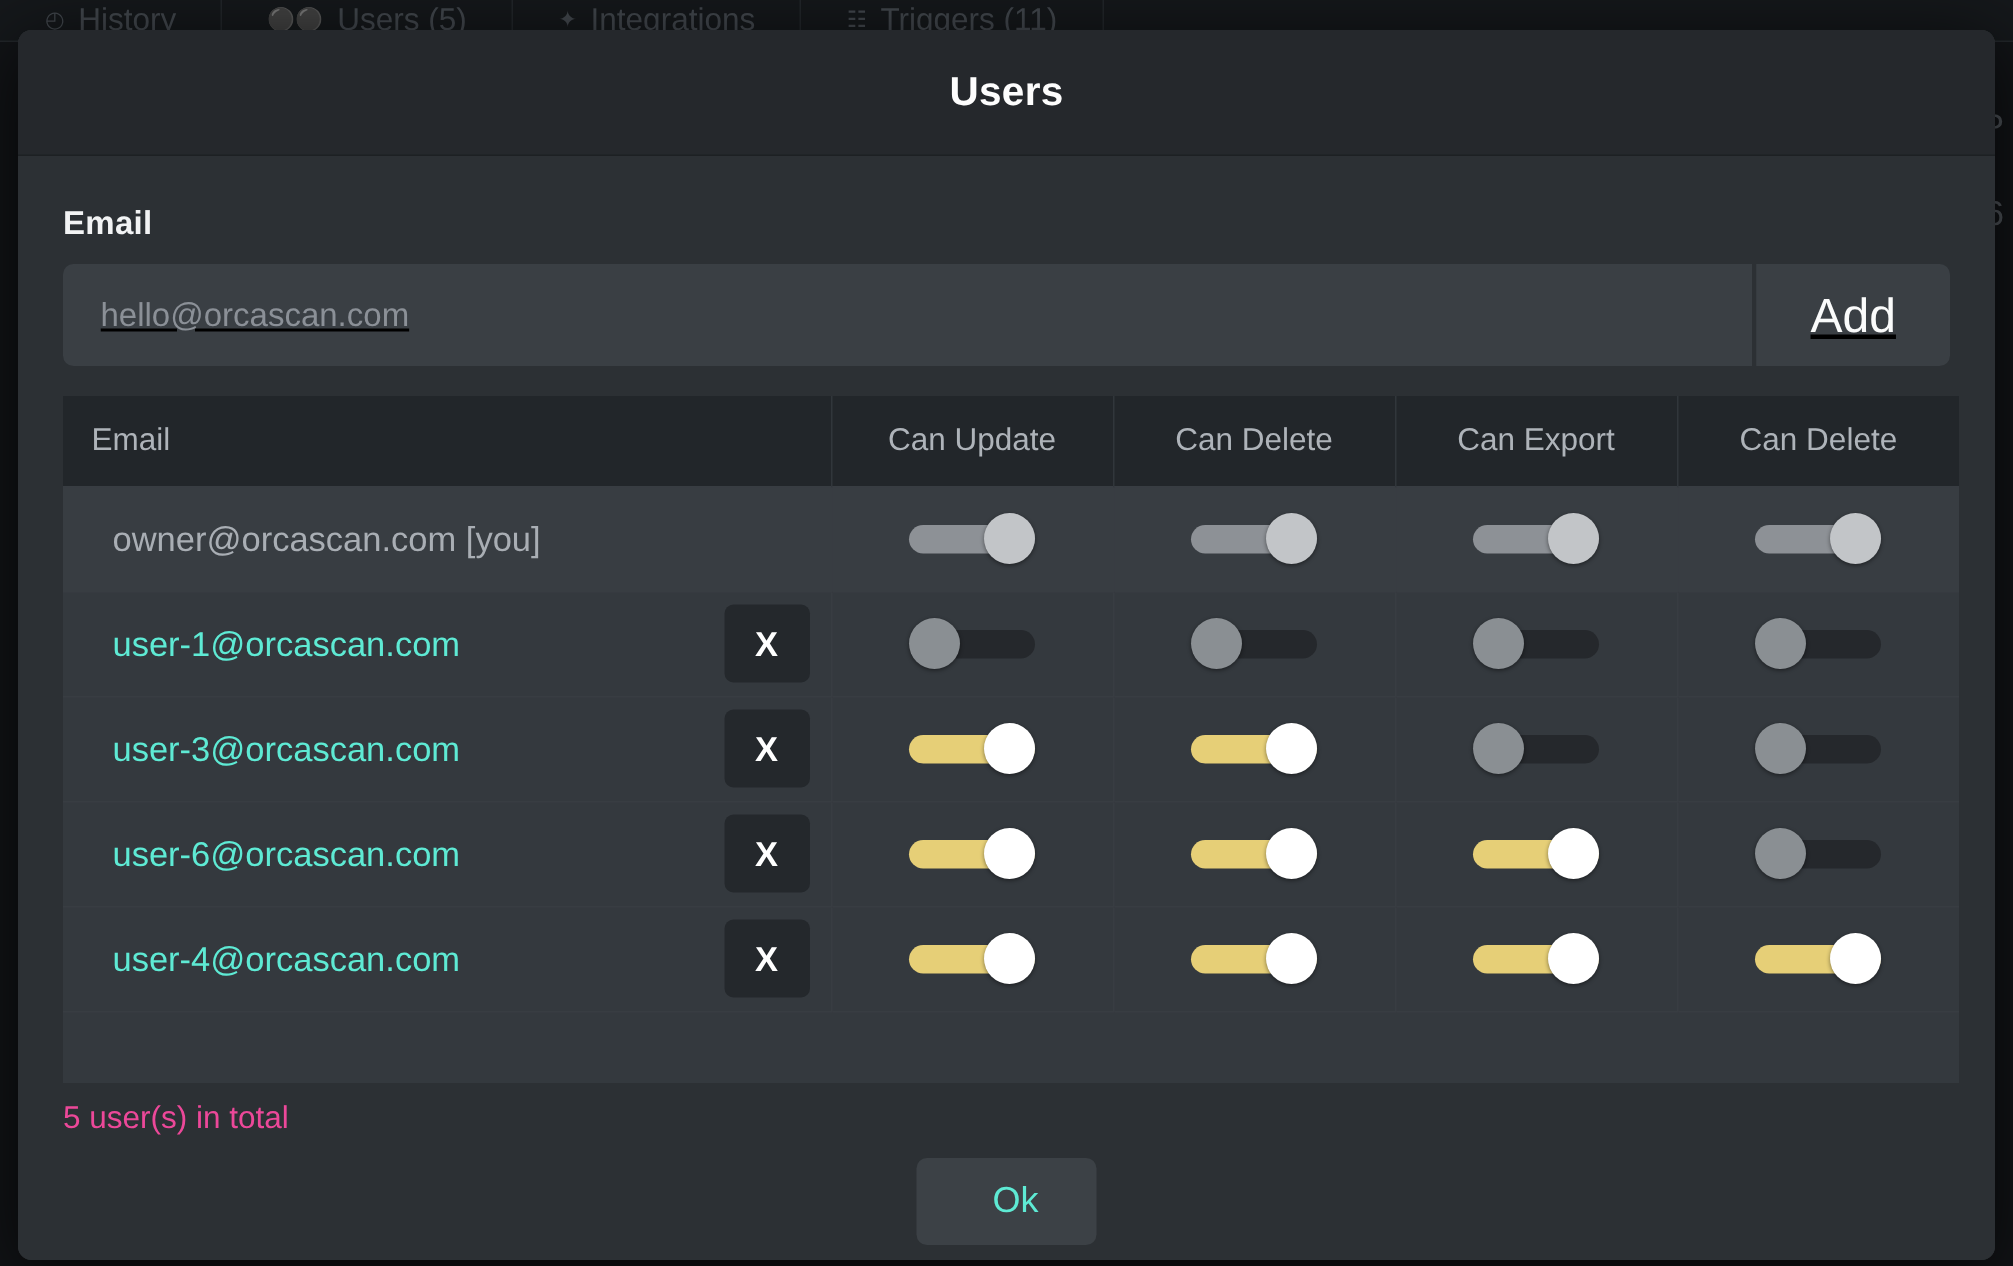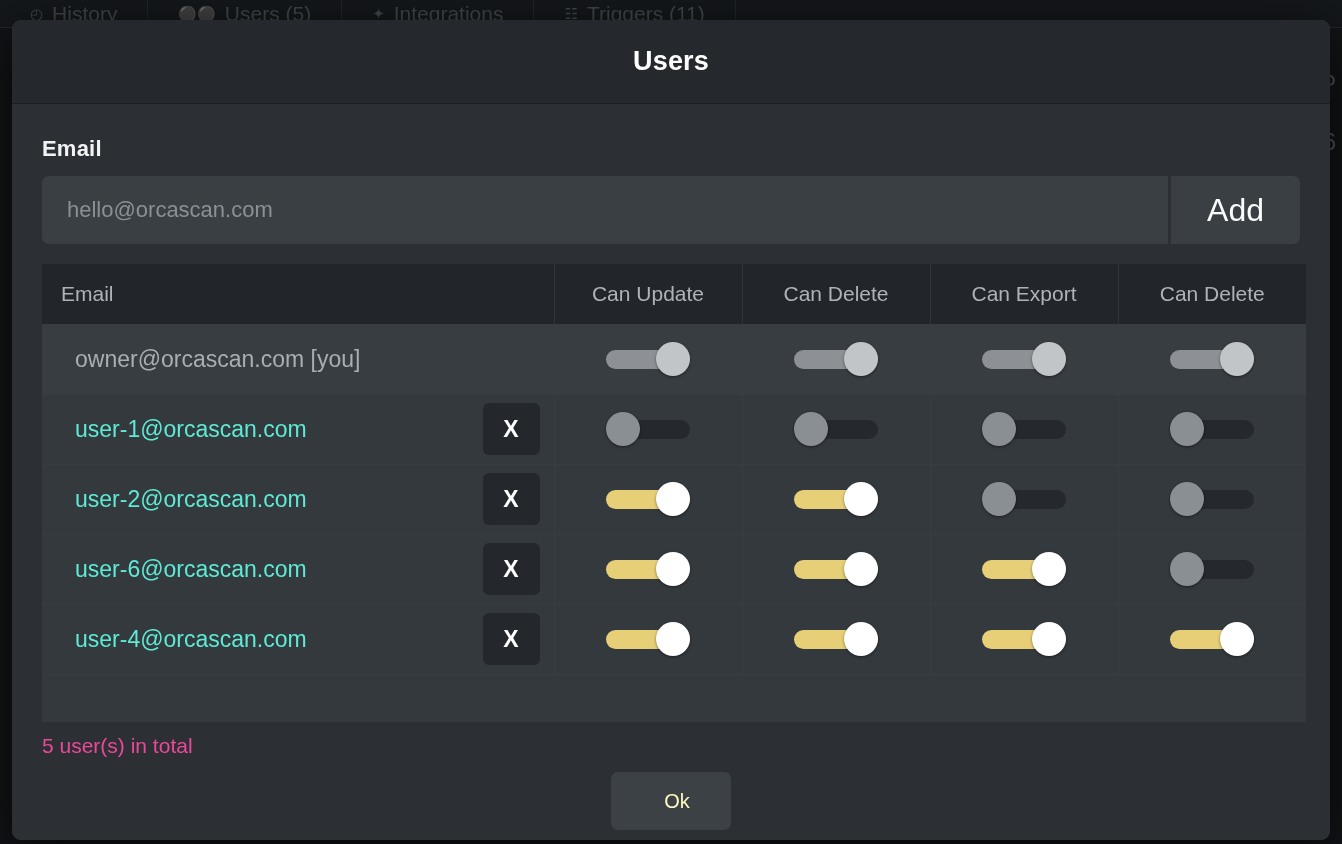--- a/index.html
+++ b/index.html
@@ -106,20 +106,21 @@
     font-weight: 700;
     margin-bottom: 14px;
     letter-spacing: .2px;
   }
 
   #email-row {
     display: flex;
     align-items: stretch;
     height: 68px;
     margin-bottom: 20px;
+    text-decoration: underline;
   }
 
   #email-input {
     flex: 1 1 auto;
     background: #3a3f44;
     border: none;
     outline: none;
     border-radius: 7px 0 0 7px;
     color: #e6e8ea;
     font-family: "Liberation Sans", sans-serif;
@@ -270,23 +271,23 @@
   #footer-actions {
     display: flex;
     justify-content: center;
   }
   #ok-button {
     width: 120px;
     height: 58px;
     background: #3c4146;
     border: none;
     border-radius: 7px;
-    color: #fef9c3;
+    color: #5eead4;
     font-family: "Liberation Sans", sans-serif;
-    font-size: 20px;
+    font-size: 24px;
     cursor: pointer;
     padding-left: 12px;
   }
 </style>
 </head>
 <body>
 
 <div id="backdrop">
   <div id="bg-tabbar">
       <div class="bg-tab">
@@ -364,21 +365,21 @@
               </div>
             </td>
             <td><button class="toggle"><span class="track"></span><span class="knob"></span></button></td>
             <td><button class="toggle"><span class="track"></span><span class="knob"></span></button></td>
             <td><button class="toggle"><span class="track"></span><span class="knob"></span></button></td>
             <td><button class="toggle"><span class="track"></span><span class="knob"></span></button></td>
           </tr>
           <tr>
             <td class="email-cell">
               <div class="email-cell-inner">
-                <span class="email-text">user-2@orcascan.com</span>
+                <span class="email-text">user-3@orcascan.com</span>
                 <button class="remove-btn">X</button>
               </div>
             </td>
             <td><button class="toggle on"><span class="track"></span><span class="knob"></span></button></td>
             <td><button class="toggle on"><span class="track"></span><span class="knob"></span></button></td>
             <td><button class="toggle"><span class="track"></span><span class="knob"></span></button></td>
             <td><button class="toggle"><span class="track"></span><span class="knob"></span></button></td>
           </tr>
           <tr>
             <td class="email-cell">

